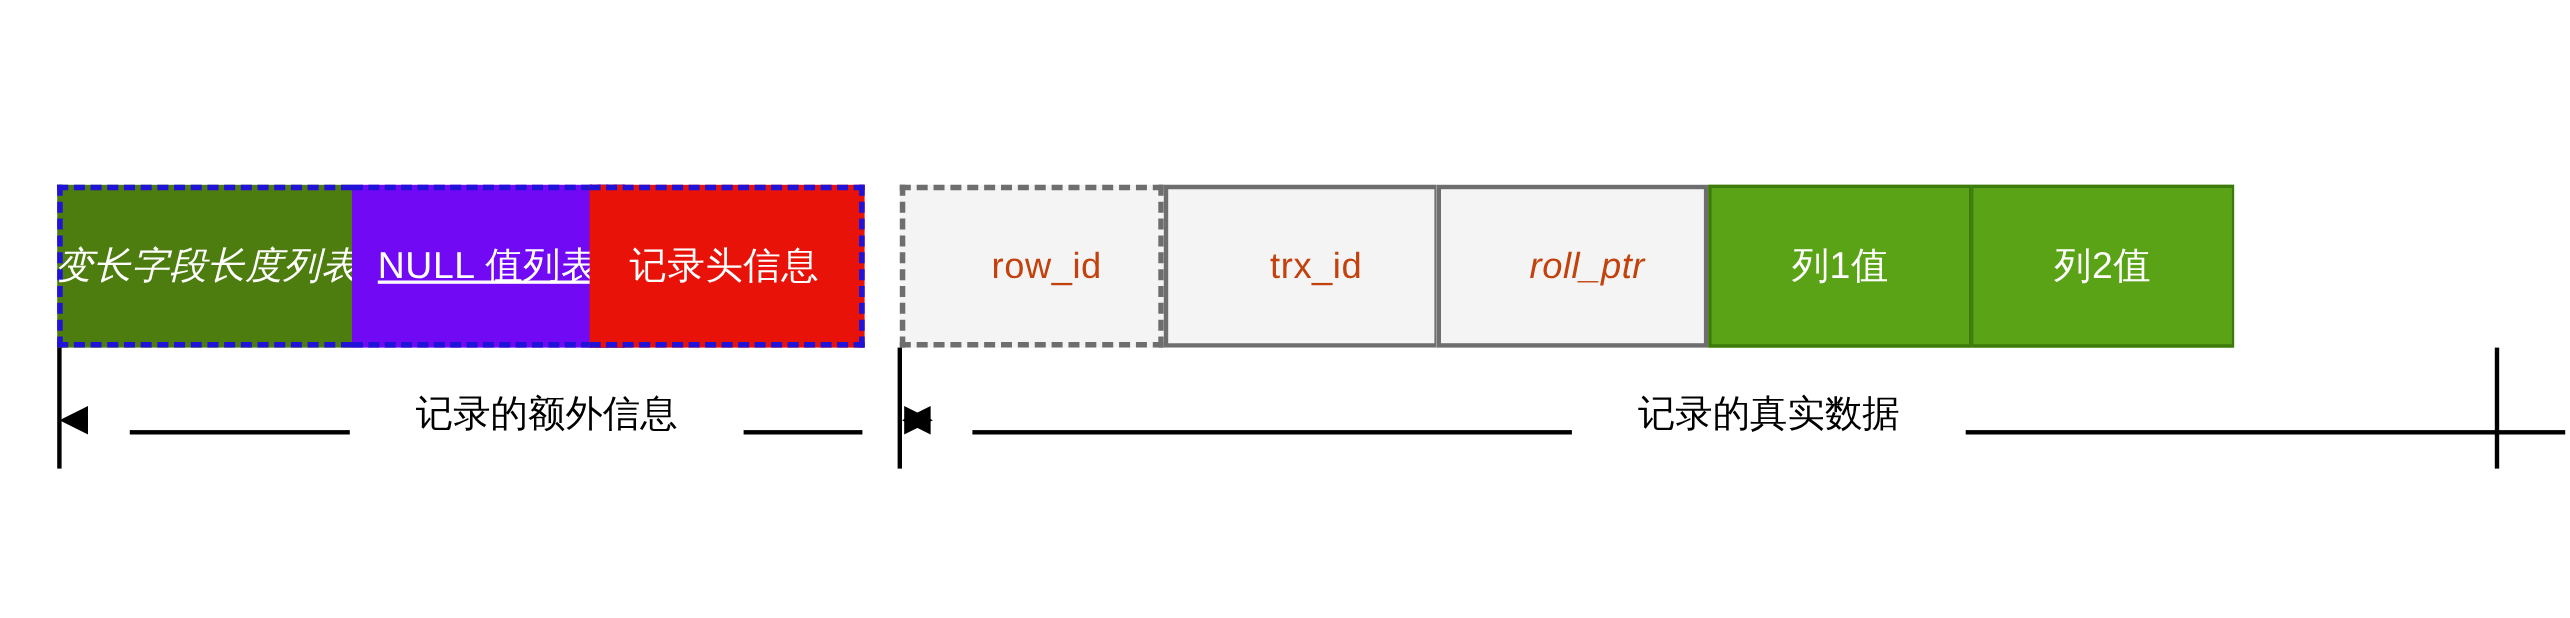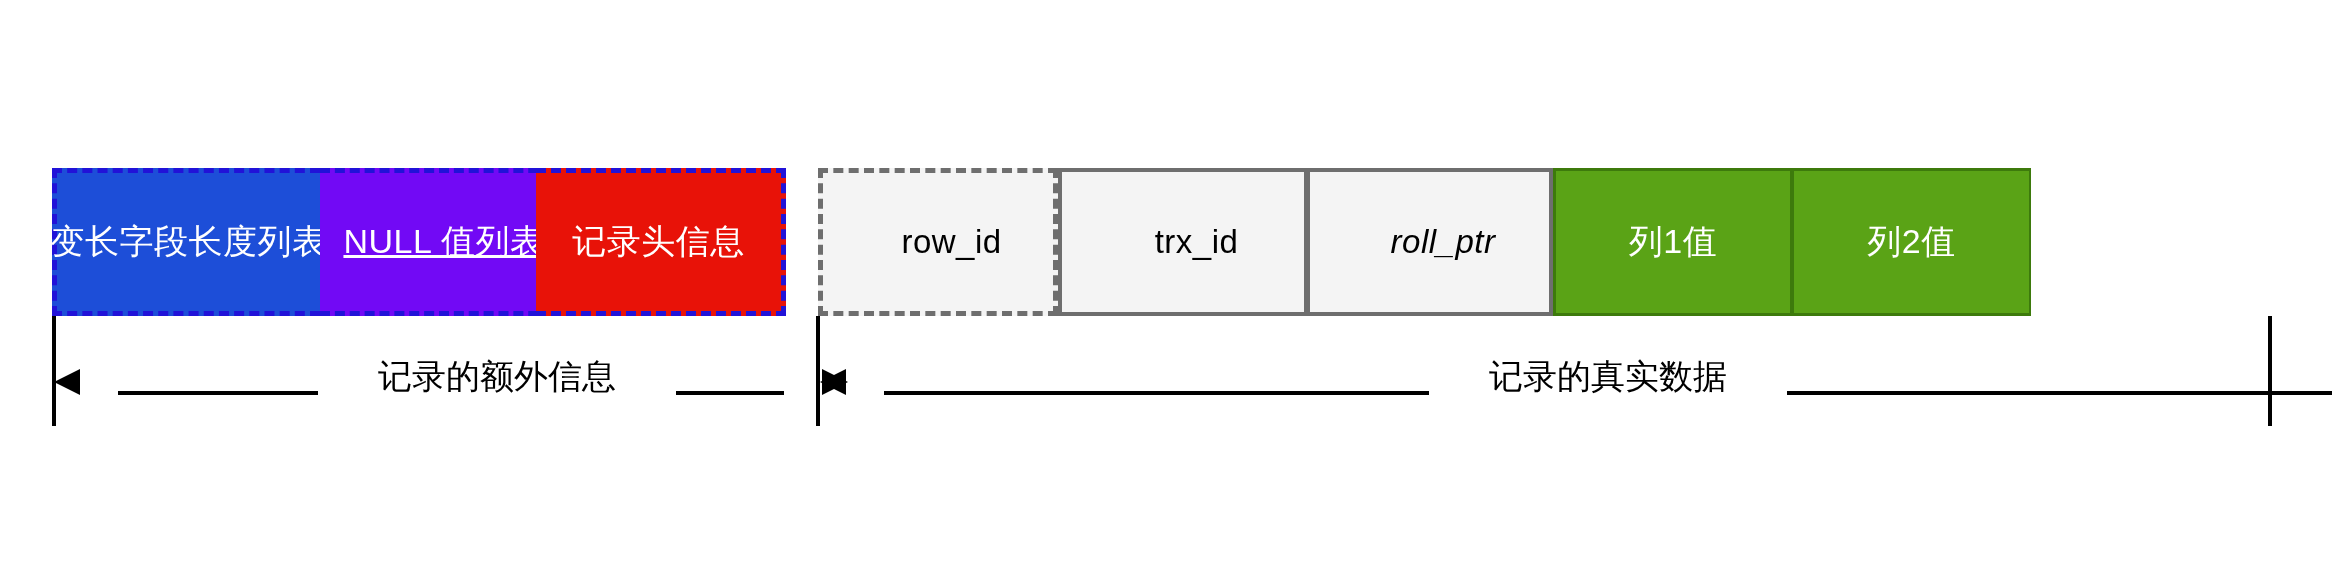--- a/index.html
+++ b/index.html
@@ -24,27 +24,27 @@
     white-space:nowrap;
   }
   .seg.extra{
     color:#ffffff;
     border:5px dashed #2112d8;
     border-left-width:0;border-right-width:0;
   }
   .seg.extra.first{border-left-width:5px;}
   .seg.extra.last-extra{border-right-width:5px;}
 
-  .seg.blue{background:#1d4ed8;}
+  .seg.blue{background:#4d7c0f;font-style:italic;}
   .seg.purple{background:#7209f5;text-decoration:underline;}
   .seg.red{background:#e81208;}
 
   .seg.gray{
     background:#f4f4f4;
-    color:#000000;
+    color:#c2410c;
     font-size:33px;
     padding-left:27px;
   }
   .seg.gray.dashed{
     border:5px dashed #6e6e6e;
   }
   .seg.gray.solid{
     border:4px solid #6e6e6e;
     border-right-width:2px;
   }

